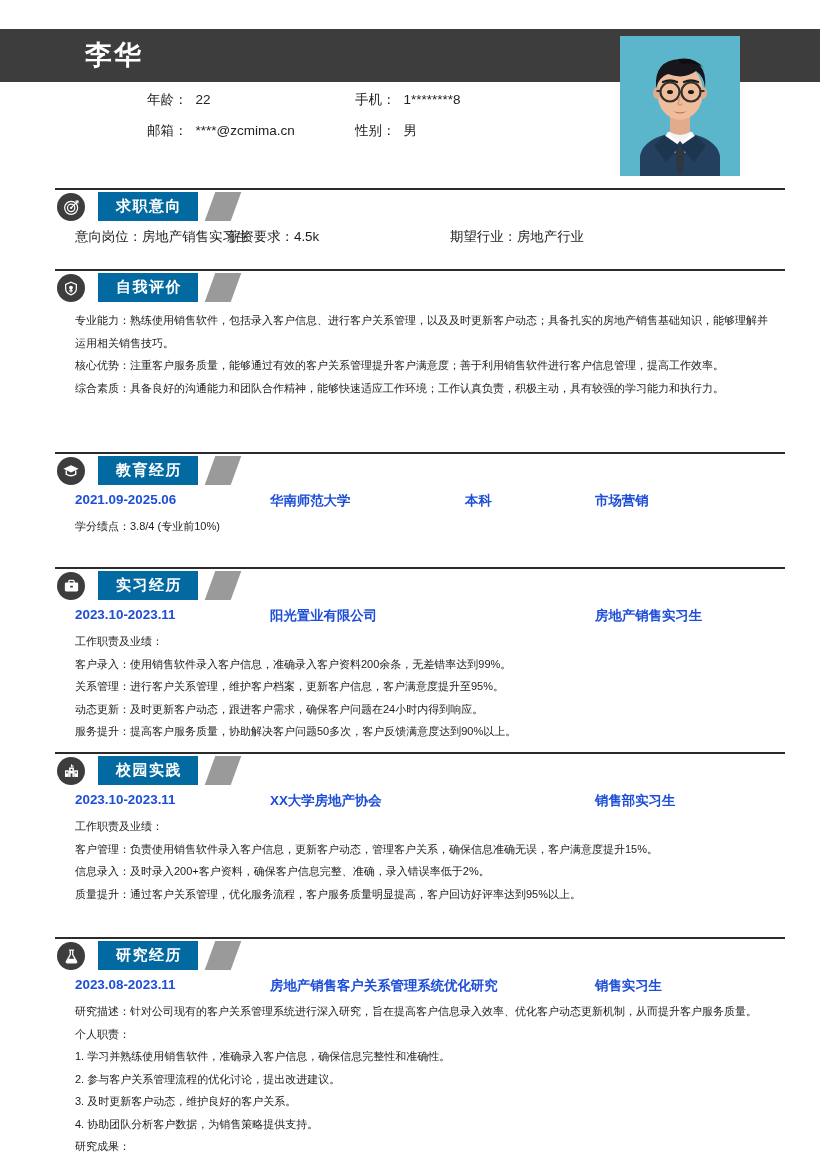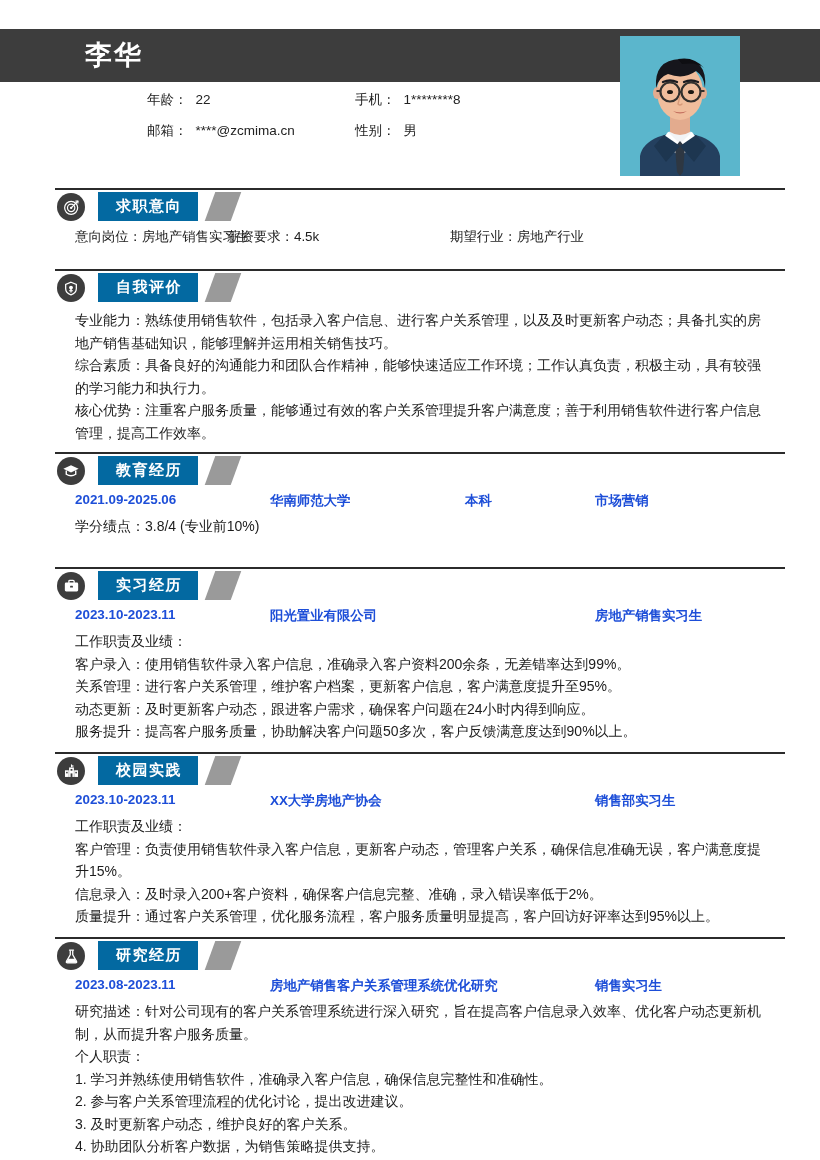--- a/index.html
+++ b/index.html
@@ -138,21 +138,21 @@
   }
 
   
   .sec-body {
     position: absolute;
     left: 75px;
     width: 700px;
   }
 
   .line {
-    font-size: 14px;
+    font-size: 11px;
     color: #1c1c1c;
     line-height: 22.5px;
     white-space: pre-wrap;
   }
 
   .line.wrap { white-space: normal; }
 
   .entry-head {
     position: relative;
     height: 23px;
@@ -283,22 +283,22 @@
         <path d="M12 13.2 L12 17.4" stroke="#ffffff" stroke-width="1.9" stroke-linecap="round"></path>
         <path d="M9.7 15.4 L14.3 15.4" stroke="#ffffff" stroke-width="1.7" stroke-linecap="round"></path>
       </svg>
     </div>
     <div class="sec-tab">
       <span class="sec-tab-text">自我评价</span>
     </div>
     <div class="sec-chev" style="left:210px;"></div>
     <div class="sec-body" style="top:40px;left:75px;width:698px;">
       <div class="line wrap">专业能力：熟练使用销售软件，包括录入客户信息、进行客户关系管理，以及及时更新客户动态；具备扎实的房地产销售基础知识，能够理解并运用相关销售技巧。</div>
+      <div class="line wrap">核心优势：注重客户服务质量，能够通过有效的客户关系管理提升客户满意度；善于利用销售软件进行客户信息管理，提高工作效率。</div>
       <div class="line wrap">综合素质：具备良好的沟通能力和团队合作精神，能够快速适应工作环境；工作认真负责，积极主动，具有较强的学习能力和执行力。</div>
-      <div class="line wrap">核心优势：注重客户服务质量，能够通过有效的客户关系管理提升客户满意度；善于利用销售软件进行客户信息管理，提高工作效率。</div>
     </div>
   </div>
 
   <div class="section" style="top:441px;">
     <div class="sec-rule"></div>
     <div class="sec-icon">
       <svg width="18" height="16" viewBox="0 0 24 22">
         <path d="M12 3 L22.5 8 L12 13 L1.5 8 Z" fill="#ffffff"></path>
         <path d="M5.5 10.3 L5.5 15.5 Q12 19.6 18.5 15.5 L18.5 10.3" fill="none" stroke="#ffffff" stroke-width="1.9"></path>
       </svg>

